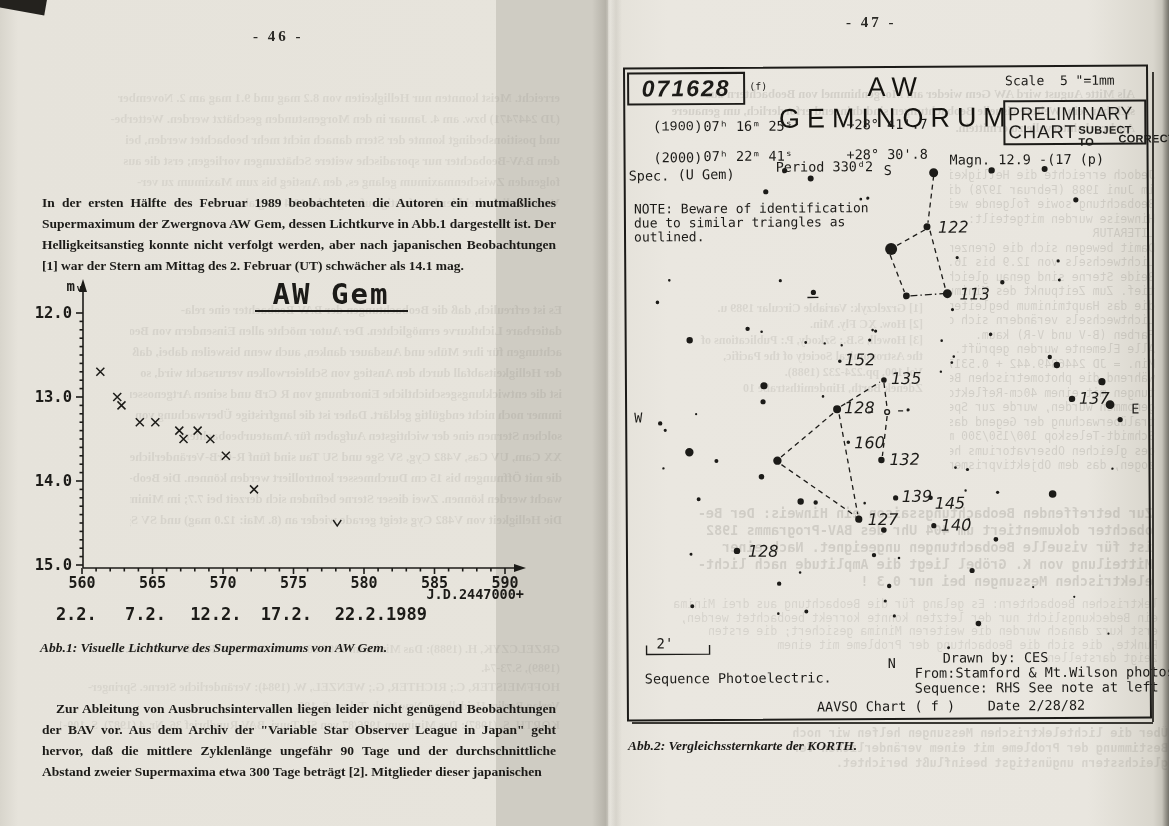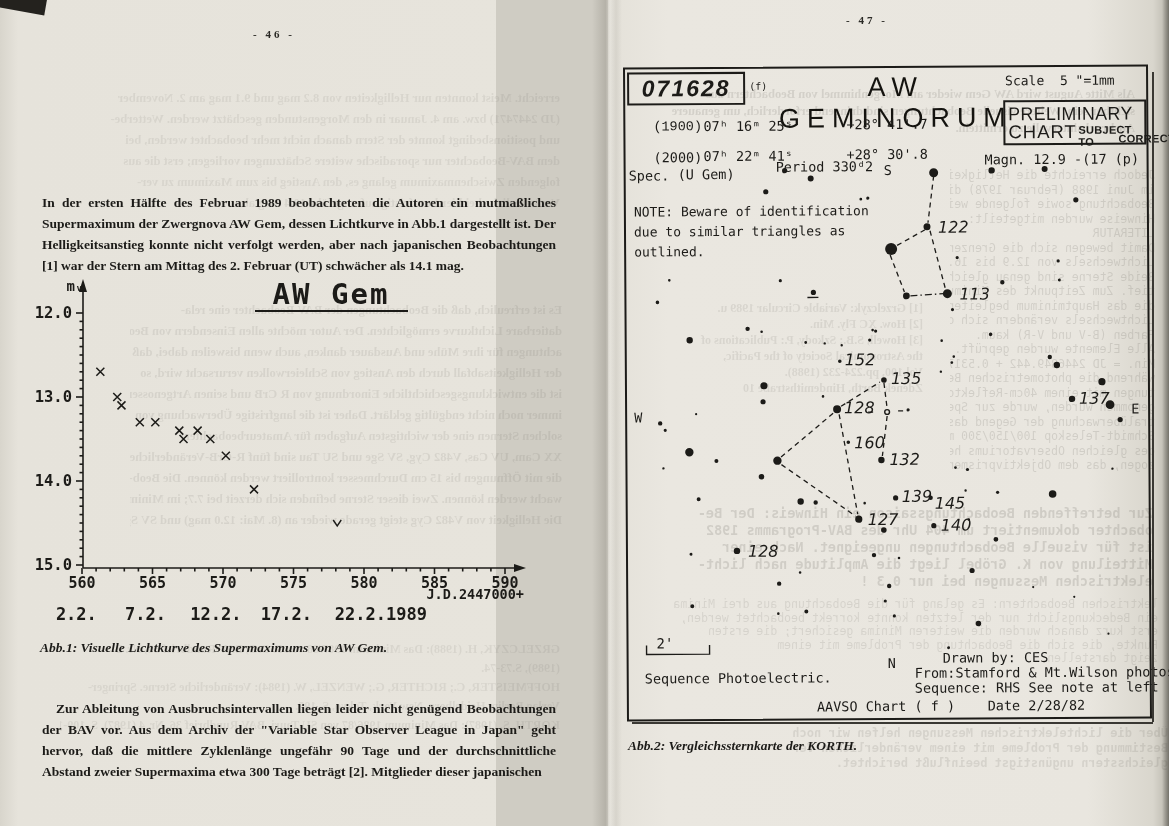--- a/index.html
+++ b/index.html
@@ -5,21 +5,21 @@
   html,body{margin:0;padding:0;}
   body{width:1169px;height:826px;overflow:hidden;background:#cfccc3;position:relative;
        font-family:"Liberation Serif",serif;color:#1c1b18;}
   .page{position:absolute;top:0;height:826px;}
   #page-left{left:0;width:496px;background:linear-gradient(90deg,#d8d5cc 0,#e6e3db 18px,#e7e4dc 520px,#e2dfd6 600px);}
   #page-right{left:608px;width:561px;background:linear-gradient(90deg,#e4e1d9 0,#eae7e0 60px,#e9e6df 480px,#d9d6cd 545px,#b9b6ac 561px);}
   .gutter{position:absolute;left:592px;top:0;width:30px;height:826px;z-index:5;pointer-events:none;
           background:linear-gradient(90deg,rgba(90,86,76,0) 0,rgba(90,86,76,.22) 45%,rgba(255,255,255,.08) 60%,rgba(90,86,76,.10) 80%,rgba(90,86,76,0) 100%);}
   .edge-right{position:absolute;right:0;top:0;width:7px;height:826px;background:linear-gradient(90deg,rgba(60,58,52,0),rgba(60,58,52,.55));z-index:6;}
   .corner-mark{position:absolute;left:-6px;top:-5px;width:52px;height:16px;background:#24221e;transform:rotate(10deg);z-index:6;}
-  .pgnum{position:absolute;font-size:11px;letter-spacing:3px;font-weight:bold;color:#2a2925;}
+  .pgnum{position:absolute;font-size:15px;letter-spacing:3px;font-weight:bold;color:#2a2925;}
   
   .lp-title{position:absolute;left:40px;top:86px;width:516px;text-align:center;
             font-size:16.5px;font-weight:bold;font-style:italic;}
   .lp-abstract{position:absolute;left:42px;top:116px;width:512px;font-size:13.5px;line-height:21px;
                font-weight:bold;font-style:italic;text-align:justify;}
   .lp-para{position:absolute;left:42px;width:514px;font-size:13.5px;line-height:21px;font-weight:bold;text-align:justify;}
   #lp-para1{top:192px;}
   #lp-para2{top:698px;}
   #lp-para2 .ind{display:inline-block;width:14px;}
   .lp-caption{position:absolute;left:40px;top:640px;font-size:13.5px;font-weight:bold;font-style:italic;}
@@ -36,21 +36,21 @@
   #desig-band{left:124px;top:12px;font-size:10px;}
   #chart-title{left:128px;top:4px;width:285px;text-align:center;font-family:"Liberation Sans",sans-serif;
                font-size:27px;letter-spacing:7px;word-spacing:14px;color:#14130f;}
   #scale-note{left:380px;top:6px;font-size:13px;}
   #prelim-box{left:378px;top:33px;width:139px;height:41px;border:2px solid #1c1b18;font-family:"Liberation Sans",sans-serif;}
   #prelim-l1{position:absolute;left:3px;top:1px;font-size:18.5px;letter-spacing:.4px;transform:scaleX(.96);transform-origin:left;}
   #prelim-l2{position:absolute;left:3px;top:19px;font-size:18.5px;letter-spacing:1px;}
   .prelim-sub{position:absolute;left:73px;font-size:11px;font-weight:bold;letter-spacing:.3px;}
   #prelim-s1{top:22px;} #prelim-s2{top:31px;margin-left:40px;}
   .coordrow{font-size:13.5px;}
-  #note-block{left:8px;top:133px;font-size:13px;line-height:20px;white-space:pre-line;}
+  #note-block{left:8px;top:133px;font-size:13px;line-height:14px;white-space:pre-line;}
   #starfield{position:absolute;left:0;top:0;}
   #seq-note{left:16px;top:601px;font-size:13.5px;}
   .credit{font-size:13.5px;line-height:15px;}
   #credit1{left:286px;top:583px;padding-left:28px;} #credit2{left:286px;top:598px;} #credit3{left:286px;top:613px;}
   #chartid-row{left:188px;top:630px;font-size:13.5px;}
   #rp-caption{position:absolute;left:20px;top:738px;font-size:13.5px;font-weight:bold;font-style:italic;z-index:2;}
   .bleed{position:absolute;transform:scaleX(-1);color:#4e4b44;filter:blur(.45px);pointer-events:none;z-index:1;}
   .bleed div{white-space:nowrap;overflow:hidden;}
 </style>
 </head>
@@ -349,21 +349,21 @@
     <div class="abs mono coordrow" style="left:28px;top:50px;font-family:Liberation Mono, monospace;">(1900)</div>
     <div class="abs mono coordrow" style="left:78px;top:49px;">07ʰ 16ᵐ 25ˢ</div>
     <div class="abs mono coordrow" style="left:221px;top:48px;">+28° 41'.7</div>
     <div class="abs mono coordrow" style="left:28px;top:80px;">(2000)</div>
     <div class="abs mono coordrow" style="left:78px;top:79px;">07ʰ 22ᵐ 41ˢ</div>
     <div class="abs mono coordrow" style="left:221px;top:78px;">+28° 30'.8</div>
 
     <div class="abs mono coordrow" style="left:3px;top:98px;">Spec.</div>
     <div class="abs mono coordrow" style="left:52px;top:97px;">(U Gem)</div>
     <div class="abs mono coordrow" style="left:150px;top:90px;">Period 330ᵈ2</div>
-    <div class="abs mono coordrow" style="left:324px;top:84px;margin-left:35px;">Magn. 12.9 -(17 (p)</div>
+    <div class="abs mono coordrow" style="left:324px;top:84px;">Magn. 12.9 -(17 (p)</div>
 
     <div class="abs mono" id="note-block">NOTE: Beware of identification
 due to similar triangles as
 outlined.</div>
 
     <div class="abs mono" id="seq-note">Sequence Photoelectric.</div>
     <div class="abs mono credit" id="credit1">Drawn by: CES</div>
     <div class="abs mono credit" id="credit2">From:Stamford &amp; Mt.Wilson photos</div>
     <div class="abs mono credit" id="credit3">Sequence: RHS See note at left</div>
     <div class="abs mono" id="chartid-row"><span>AAVSO Chart ( f )</span><span>    </span><span>Date 2/28/82</span></div>

